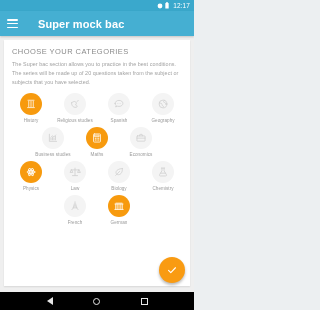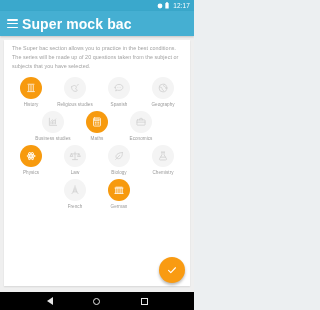--- a/index.html
+++ b/index.html
@@ -73,23 +73,23 @@
     flex: 0 0 auto;
   }
   .hamburger i {
     display: block;
     height: 1.5px;
     background: #ffffff;
     border-radius: 1px;
   }
   .app-title {
     color: #ffffff;
-    font-size: 14px;
+    font-size: 11px;
     font-weight: bold;
-    margin-left: 4px;
+    margin-left: 20px;
     letter-spacing: 0.1px;
     white-space: nowrap;
   }
 
   
   .content {
     flex: 1 1 auto;
     background: #efefef;
     position: relative;
     overflow: hidden;
@@ -257,20 +257,21 @@
       <i></i>
         <i></i>
         <i></i>
     </div>
     <div class="app-title">Super mock bac</div>
   </div>
 
   <div class="content">
     <div class="card">
 
+      <div class="section-title">CHOOSE YOUR CATEGORIES</div>
       <div class="section-desc">The Super bac section allows you to practice in the best conditions. The series will be made up of 20 questions taken from the subject or subjects that you have selected.</div>
 
       <div class="grid">
 
         <div class="grid-row">
           <div class="cat selected">
             <div class="cat-badge">
               <svg width="12" height="12" viewBox="0 0 16 16">
                 <path class="gl" d="M4 3h8M5 4.5v7M8 4.5v7M11 4.5v7M3.5 12.8h9"></path>
               </svg>

